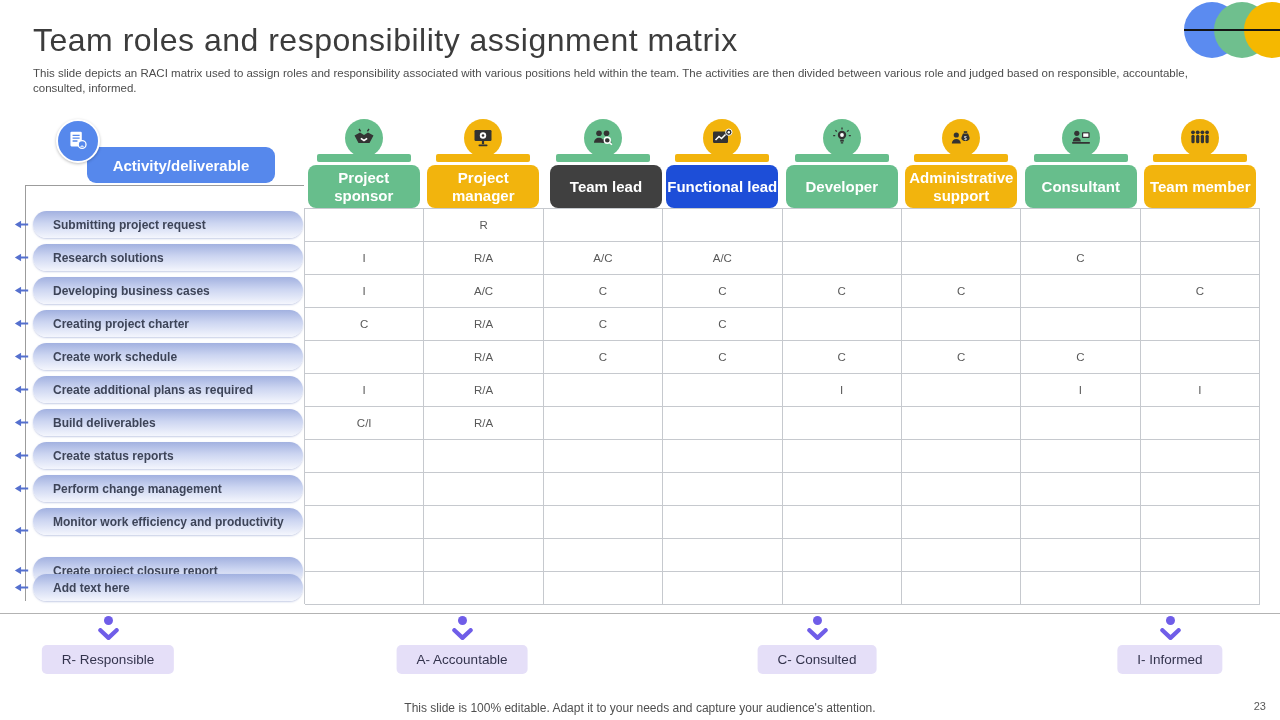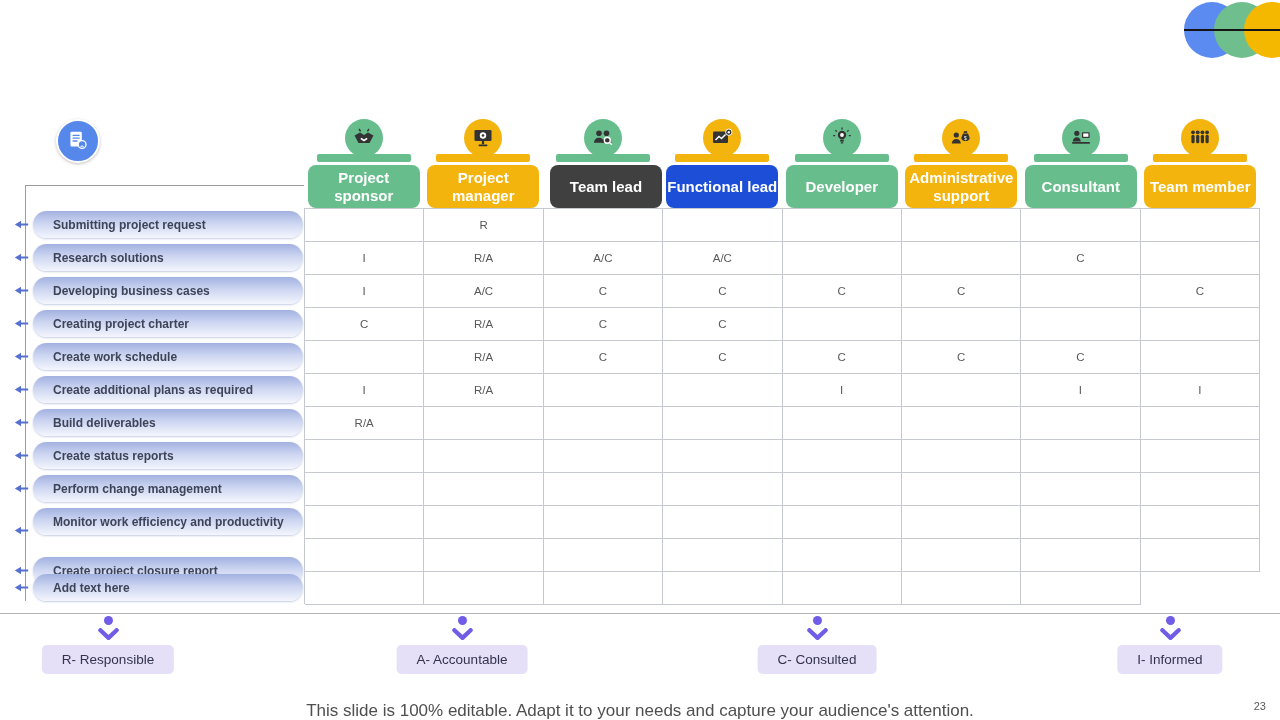--- a/index.html
+++ b/index.html
@@ -59,44 +59,49 @@
   
   .sep{position:absolute;left:0;top:613px;width:1280px;height:1px;background:#b3b3b3;}
   .leg-dot{position:absolute;top:616px;width:9px;height:9px;border-radius:50%;}
   .leg-chev{position:absolute;top:627px;}
   .leg-box{position:absolute;top:645px;height:29px;border-radius:5px;
            display:flex;align-items:center;justify-content:center;padding:0 20px;
            font-size:13.5px;color:#33334d;transform:translateX(-50%);}
 
   
   .footer{position:absolute;left:0;top:701px;width:1280px;text-align:center;
-          font-size:17px;color:#4f4f4f;margin:0;}
+          font-size:12px;color:#4f4f4f;margin:0;}
   .pageno{position:absolute;right:14px;top:700px;font-size:11px;color:#595959;}
 </style>
 </head>
 <body>
 
 <div class="slide">
 
+  <h1 class="title">Team roles and responsibility assignment matrix</h1>
+  <p class="subtitle">This slide depicts an RACI matrix used to assign roles and responsibility associated with various positions held within the team. The activities are then divided between various role and judged based on responsible, accountable, consulted, informed.</p>
 
   <div class="deco">
     <div class="circ" id="decoBlue" style="left: 4px; z-index: 1; background: rgb(91, 139, 240);"></div>
     <div class="circ" id="decoGreen" style="left: 34px; z-index: 2; background: rgb(111, 191, 142);"></div>
     <div class="circ" id="decoYellow" style="left: 64px; z-index: 3; background: rgb(245, 184, 0);"></div>
     <div class="line"></div>
   </div>
 
   <div class="corner-icon" id="cornerIcon" style="background: rgb(86, 136, 236);">
       <svg viewBox="0 0 24 24">
         <rect x="5" y="3.5" width="10.5" height="13.5" rx="1" fill="#fff"></rect>
         <path d="M7 6.8h6.5M7 9.4h6.5M7 12h4.5" stroke="#5688EC" stroke-width="1.2"></path>
         <circle cx="15.8" cy="15.2" r="3.6" fill="#5688EC" stroke="#fff" stroke-width="1.2"></circle>
         <path d="M13.9 17.2a2.6 2.6 0 0 1 3.8 0z" fill="#fff"></path>
       </svg>
     </div>
+  <div class="corner-box" id="cornerBox" style="background: rgb(86, 136, 236);">
+    <span>Activity/deliverable</span>
+  </div>
 
   <div class="hline"></div>
   <div class="vline"></div>
 
   <div id="colHeaders">
       <div class="col-circ" style="left: 344.75px; background: rgb(103, 190, 140);">
         <svg viewBox="0 0 24 24">
           <path fill="#333" d="M7.6 2.6l1.6 2.4-1.2.8-1.6-2.4zM16.4 2.6l-1.6 2.4 1.2.8 1.6-2.4z"></path>
           <path fill="#333" d="M2.5 9.5l5.5-3 4 2.6 4-2.6 5.5 3-4 7.5H6.5z"></path>
           <path fill="#fff" d="M9.3 11.8l2.7 1.7 2.7-1.7.9 1.3-3.6 2.3-3.6-2.3z"></path>
@@ -353,20 +358,21 @@
       <div class="cell">C</div>
       <div class="cell"></div>
       <div class="cell">I</div>
       <div class="cell">R/A</div>
       <div class="cell"></div>
       <div class="cell"></div>
       <div class="cell">I</div>
       <div class="cell"></div>
       <div class="cell">I</div>
       <div class="cell">I</div>
+      <div class="cell">C/I</div>
       <div class="cell">R/A</div>
       <div class="cell"></div>
       <div class="cell"></div>
       <div class="cell"></div>
       <div class="cell"></div>
       <div class="cell"></div>
       <div class="cell"></div>
       <div class="cell"></div>
       <div class="cell"></div>
       <div class="cell"></div>

